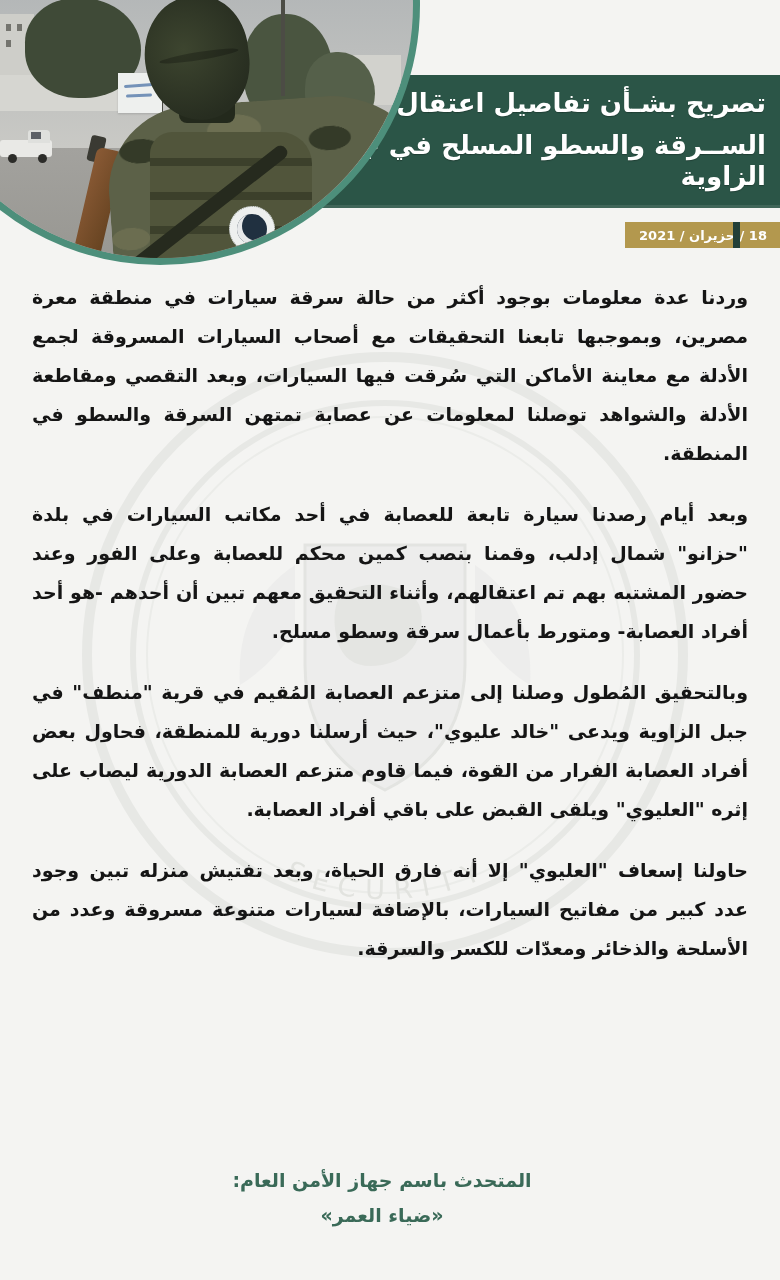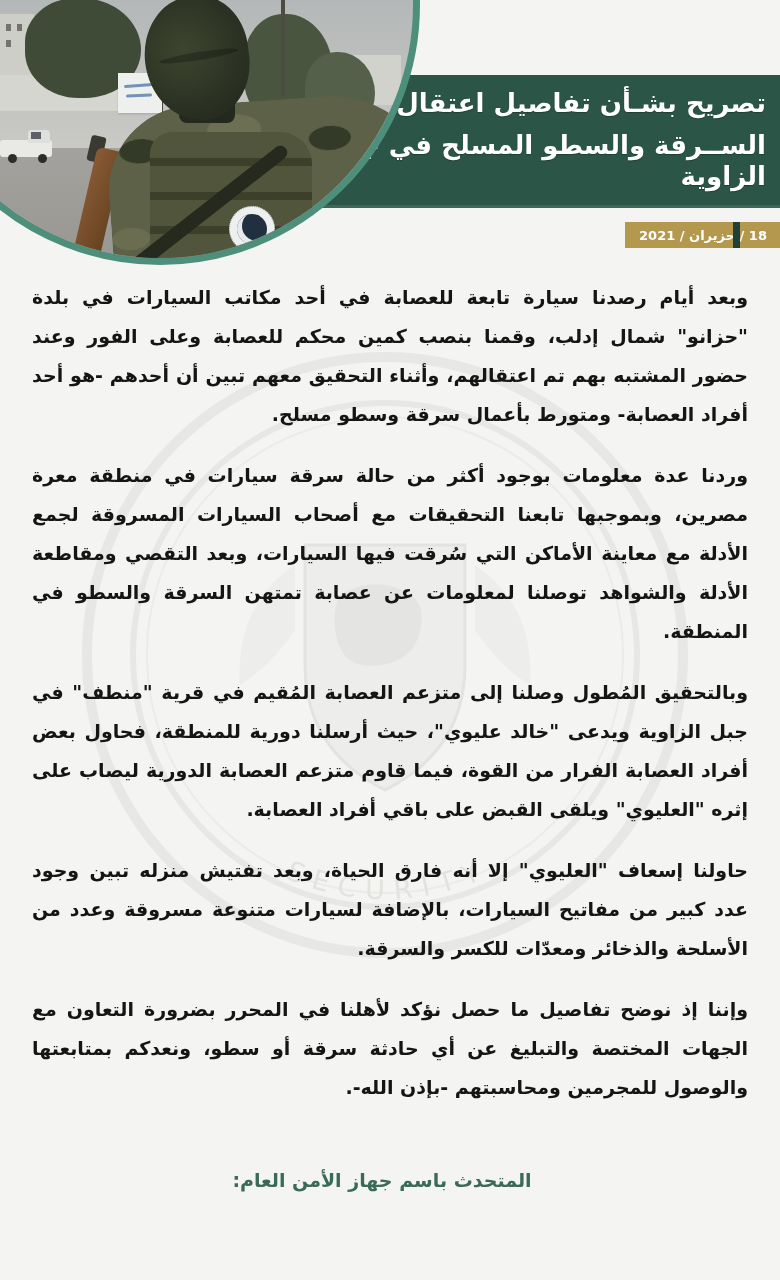--- a/index.html
+++ b/index.html
@@ -181,24 +181,24 @@
     <div class="vest"></div>
     <div class="chest-strap"></div>
     <div class="neck"></div>
     <div class="head"></div>
     <div class="head-fold"></div>
     <div class="arm-patch"></div>
     <div class="patch-core"></div>
   </div>
 
   <div class="statement">
+    <p>وردنا عدة معلومات بوجود أكثر من حالة سرقة سيارات في منطقة معرة مصرين، وبموجبها تابعنا التحقيقات مع أصحاب السيارات المسروقة لجمع الأدلة مع معاينة الأماكن التي سُرقت فيها السيارات، وبعد التقصي ومقاطعة الأدلة والشواهد توصلنا لمعلومات عن عصابة تمتهن السرقة والسطو في المنطقة.</p>
     <p>وبعد أيام رصدنا سيارة تابعة للعصابة في أحد مكاتب السيارات في بلدة "حزانو" شمال إدلب، وقمنا بنصب كمين محكم للعصابة وعلى الفور وعند حضور المشتبه بهم تم اعتقالهم، وأثناء التحقيق معهم تبين أن أحدهم -هو أحد أفراد العصابة- ومتورط بأعمال سرقة وسطو مسلح.</p>
-    <p>وردنا عدة معلومات بوجود أكثر من حالة سرقة سيارات في منطقة معرة مصرين، وبموجبها تابعنا التحقيقات مع أصحاب السيارات المسروقة لجمع الأدلة مع معاينة الأماكن التي سُرقت فيها السيارات، وبعد التقصي ومقاطعة الأدلة والشواهد توصلنا لمعلومات عن عصابة تمتهن السرقة والسطو في المنطقة.</p>
     <p>وبالتحقيق المُطول وصلنا إلى متزعم العصابة المُقيم في قرية "منطف" في جبل الزاوية ويدعى "خالد عليوي"، حيث أرسلنا دورية للمنطقة، فحاول بعض أفراد العصابة الفرار من القوة، فيما قاوم متزعم العصابة الدورية ليصاب على إثره "العليوي" ويلقى القبض على باقي أفراد العصابة.</p>
     <p>حاولنا إسعاف "العليوي" إلا أنه فارق الحياة، وبعد تفتيش منزله تبين وجود عدد كبير من مفاتيح السيارات، بالإضافة لسيارات متنوعة مسروقة وعدد من الأسلحة والذخائر ومعدّات للكسر والسرقة.</p>
-    <p>وإننا إذ نوضح تفاصيل ما حصل نؤكد لأهلنا في المحرر بضرورة التعاون مع الجهات المختصة والتبليغ عن أي حادثة سرقة أو سطو، ونعدكم بمتابعتها والوصول للمجرمين ومحاسبتهم -بإذن الله-.</p>
   </div>
 
   <div class="sig">
     <div>المتحدث باسم جهاز الأمن العام:</div>
+    <div>«ضياء العمر»</div>
   </div>
 
 </div>
 
 </body></html>

